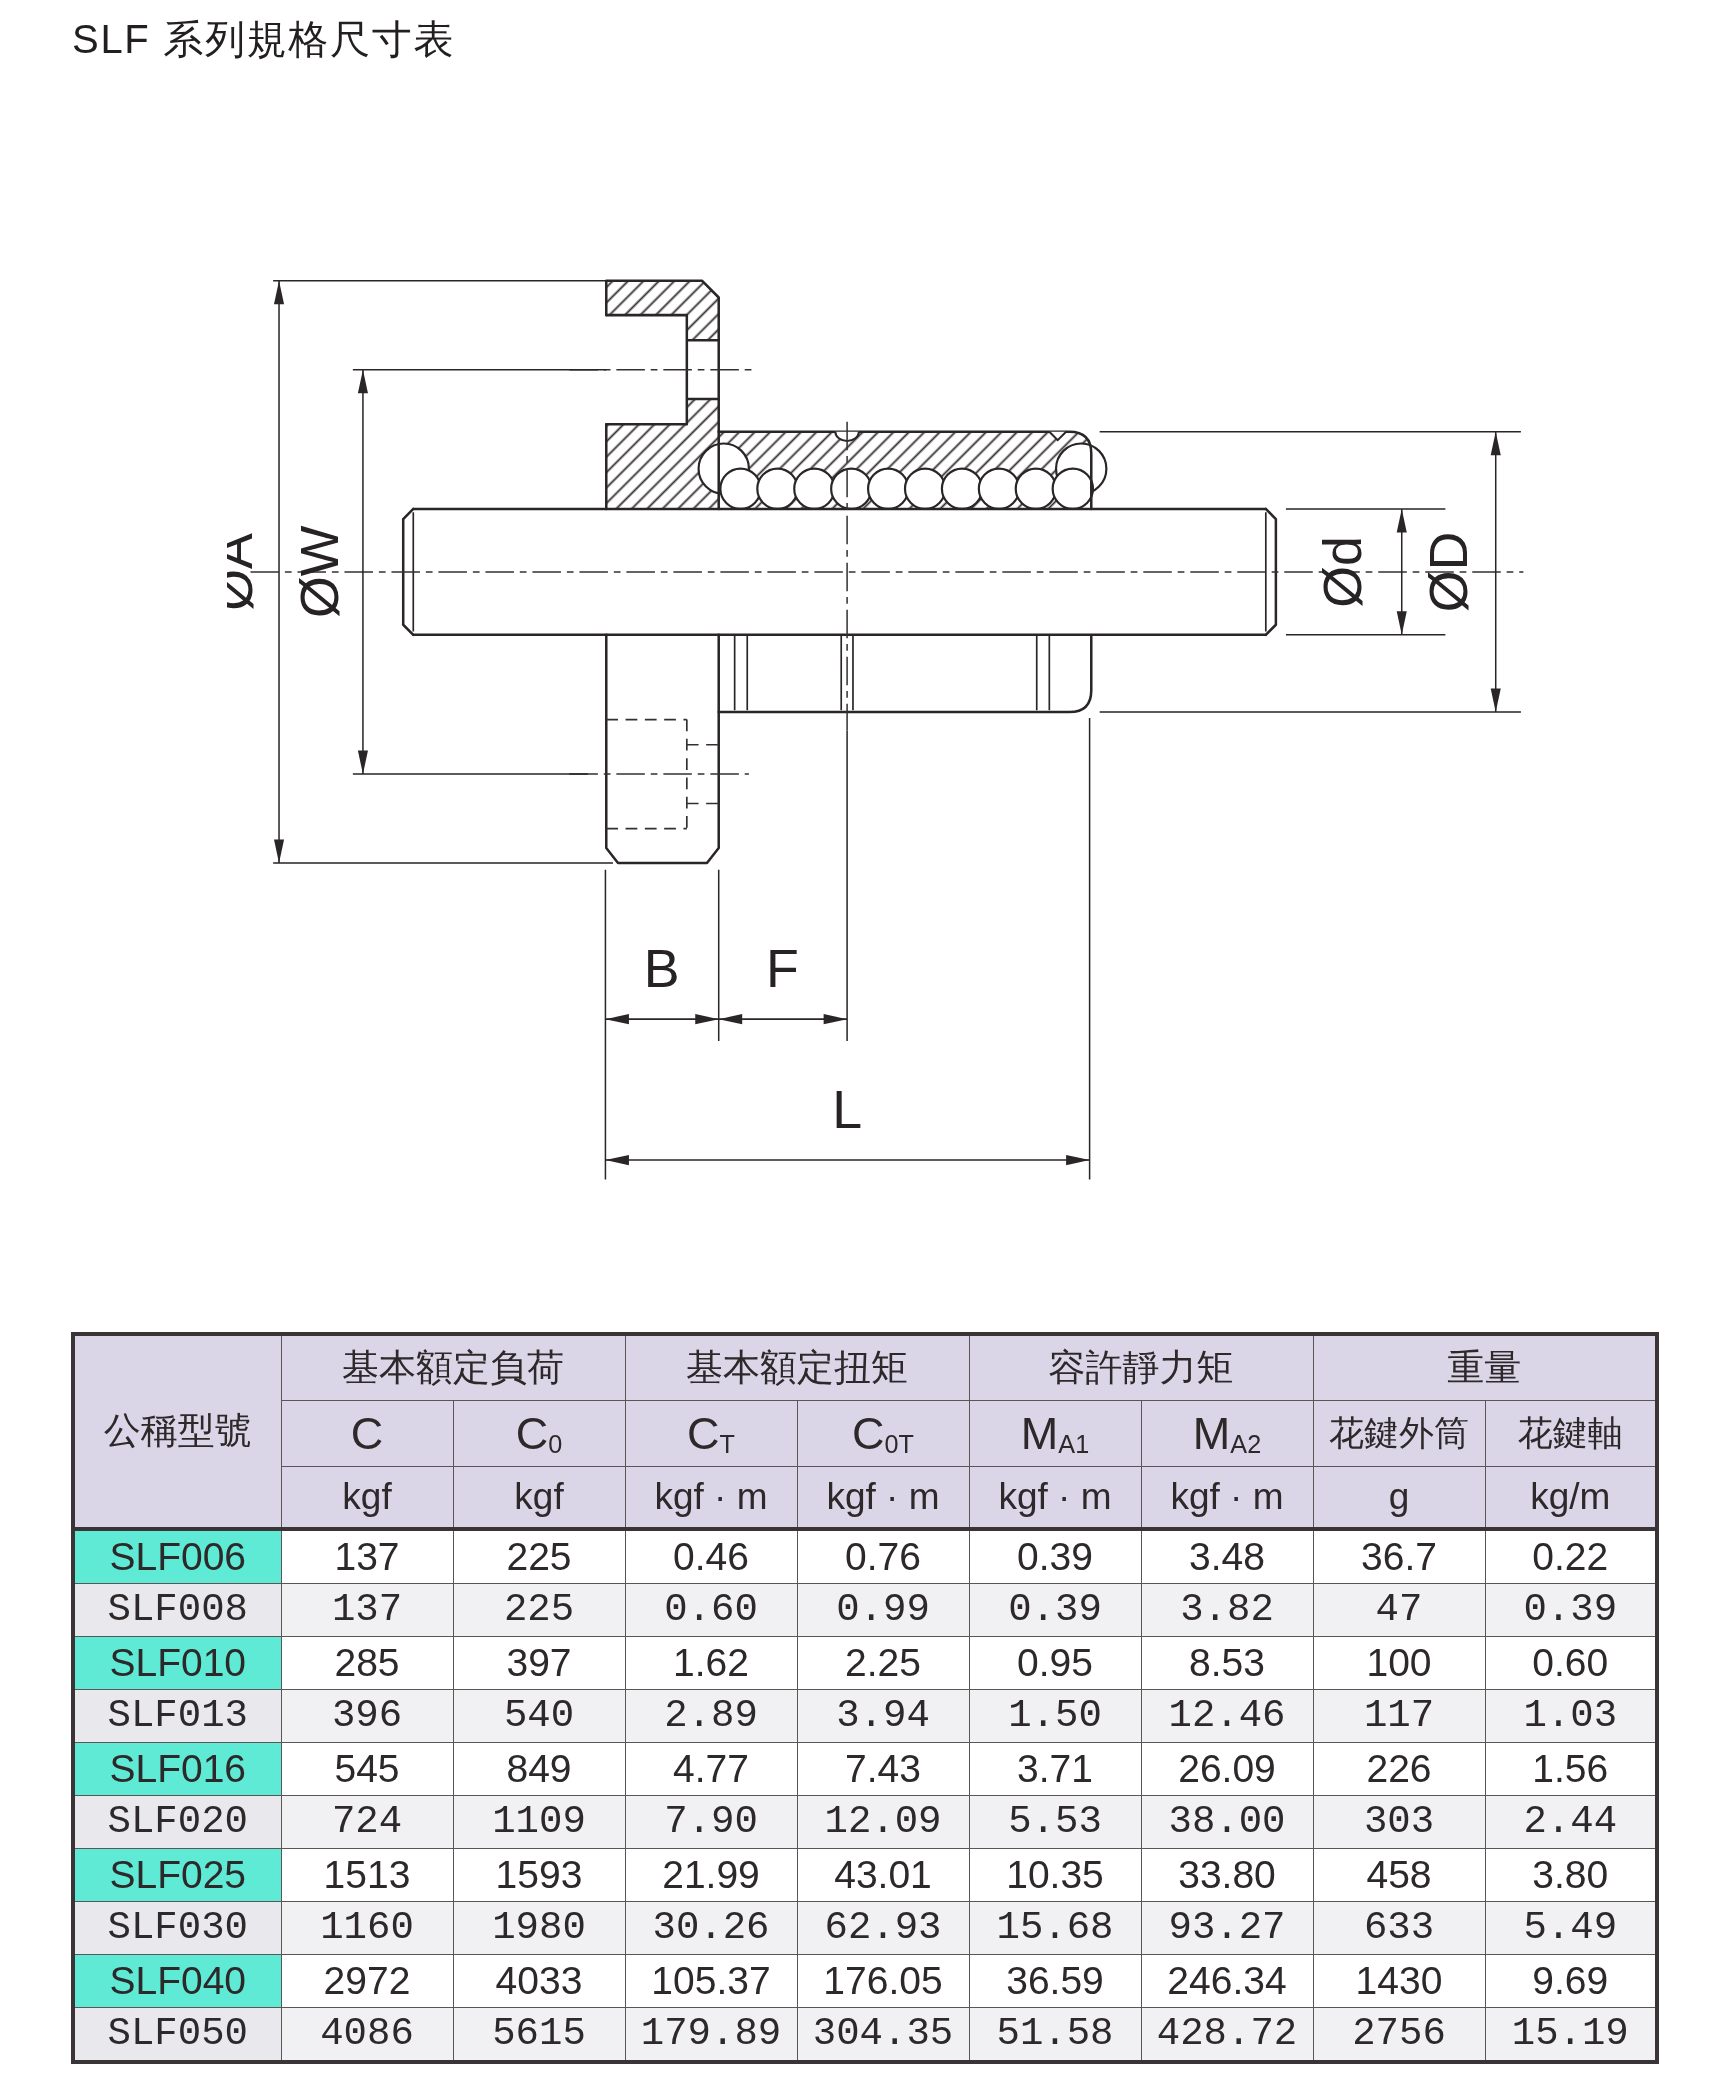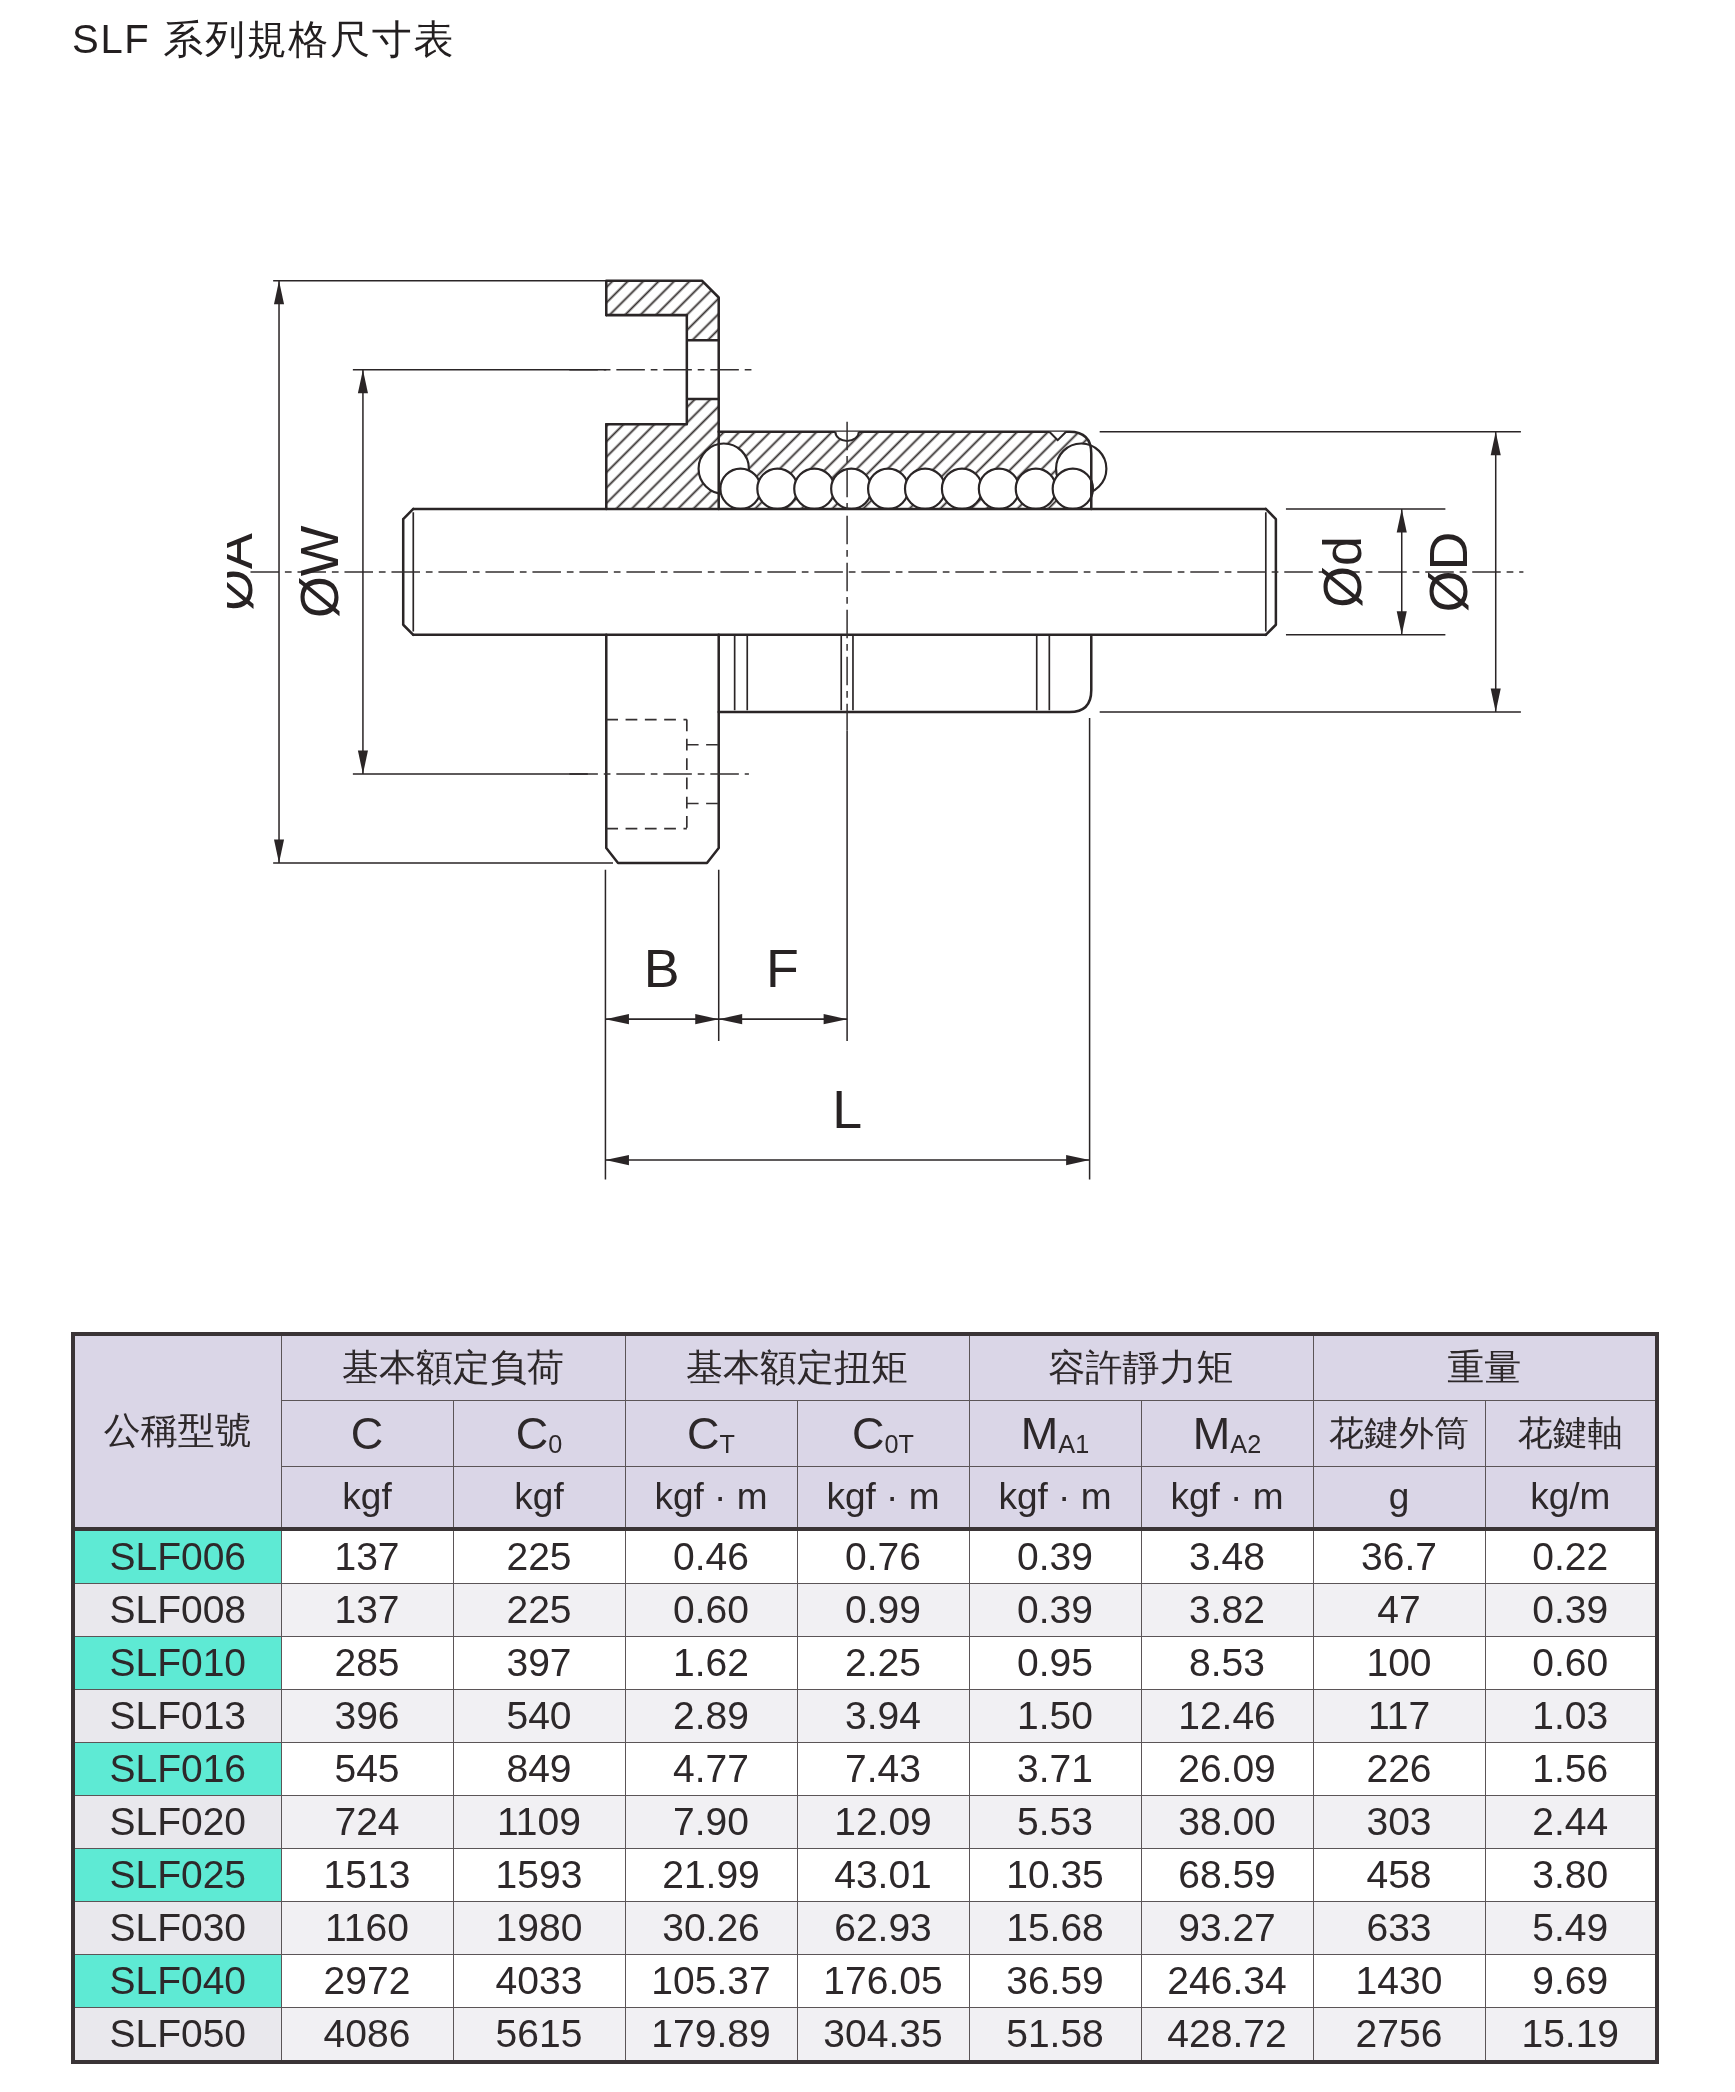--- a/index.html
+++ b/index.html
@@ -27,21 +27,21 @@
   }
   .spec-table thead { border-bottom:4.2px solid #3a3436; }
   .spec-table thead th { background:#dad6e7; }
   .r-group th { height:64px; font-size:37px;text-align:center; }
   .r-sym th   { height:65px; font-size:45px; }
   .r-sym th.cjk { font-size:35px; }
   .r-sym sub  { font-size:0.56em; vertical-align:baseline; position:relative; top:0.18em; }
   .r-unit th  { height:60px; font-size:37px;margin-top:44px; }
   .spec-table tbody td { height:52px; font-size:39px; background:#ffffff; }
   .spec-table tbody td.model { background:#5eead4; }
-  .spec-table tbody tr.even td { background:#f1f0f3; }
+  .spec-table tbody tr.even td { background:#f1f0f3;font-family:Liberation Mono, monospace; }
   .spec-table tbody tr.even td.model { background:#e9e8ed; }
 </style>
 </head>
 <body>
 
 <div class="page-title">SLF 系列規格尺寸表</div>
 
 <svg class="drawing" width="1309" height="965" viewBox="0 0 1560 1150">
   <defs>
     <pattern id="hatch" width="13" height="13" patternUnits="userSpaceOnUse" patternTransform="rotate(-45)">
@@ -259,21 +259,21 @@
         <td>303</td>
         <td>2.44</td>
       </tr>
       <tr class="odd">
         <td class="model">SLF025</td>
         <td>1513</td>
         <td>1593</td>
         <td>21.99</td>
         <td>43.01</td>
         <td>10.35</td>
-        <td>68.59</td>
+        <td>33.80</td>
         <td>458</td>
         <td>3.80</td>
       </tr>
       <tr class="even">
         <td class="model">SLF030</td>
         <td>1160</td>
         <td>1980</td>
         <td>30.26</td>
         <td>62.93</td>
         <td>15.68</td>

